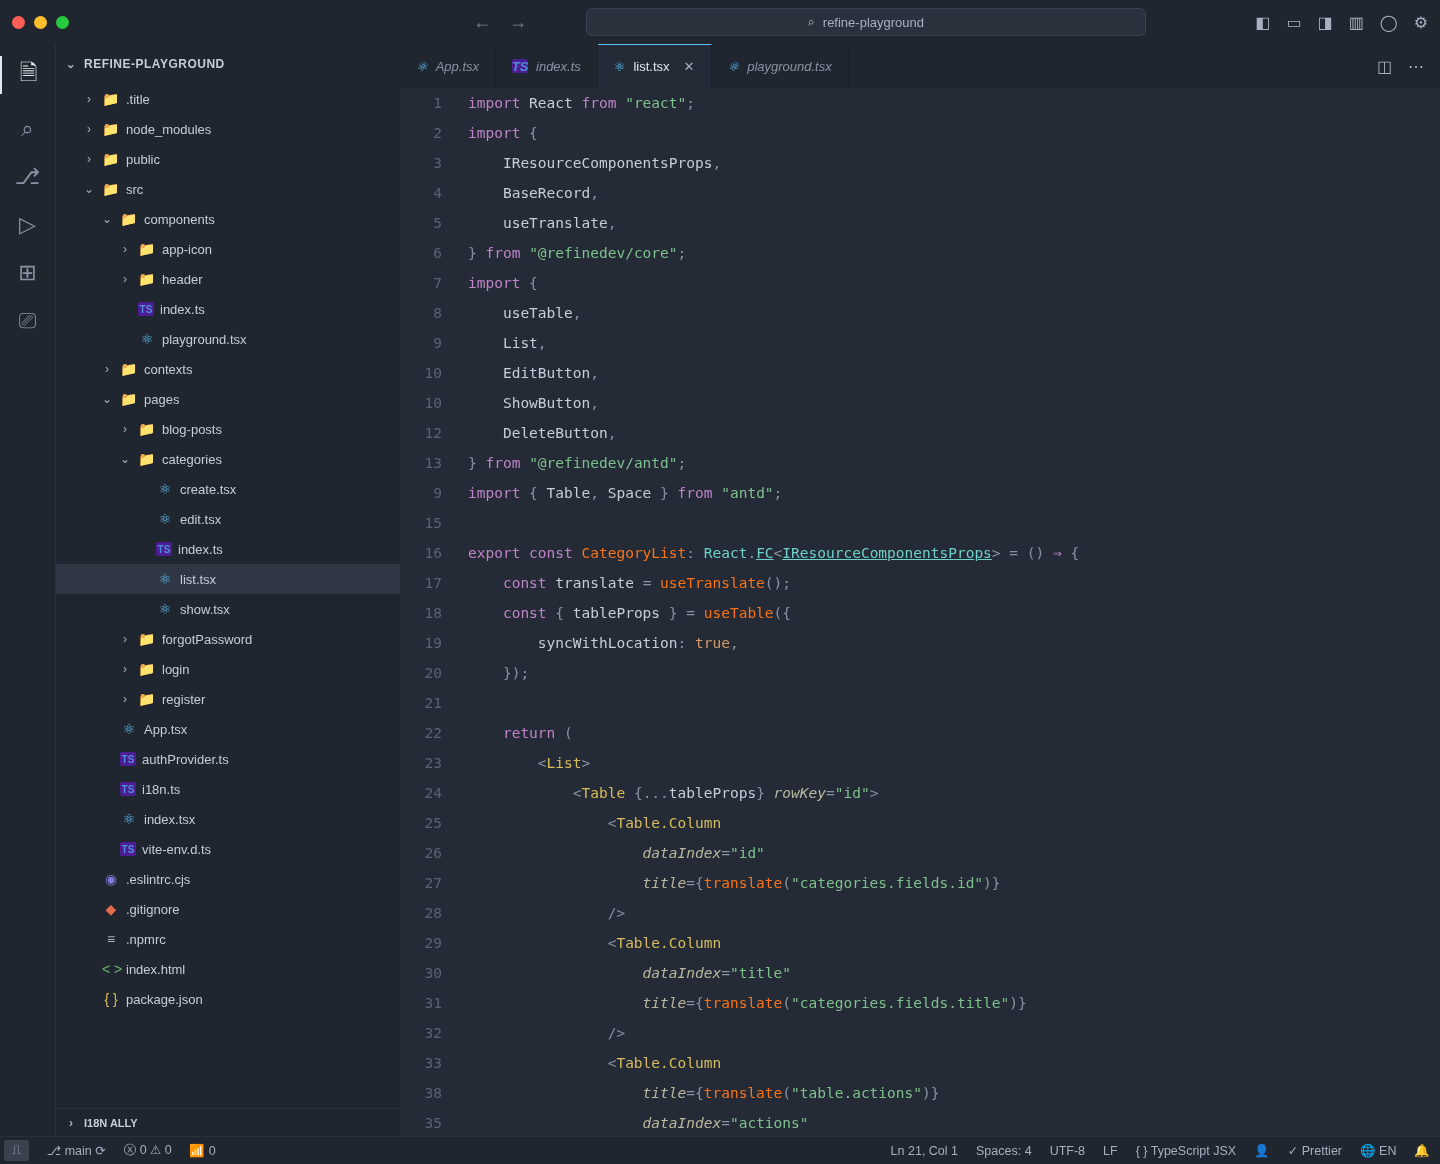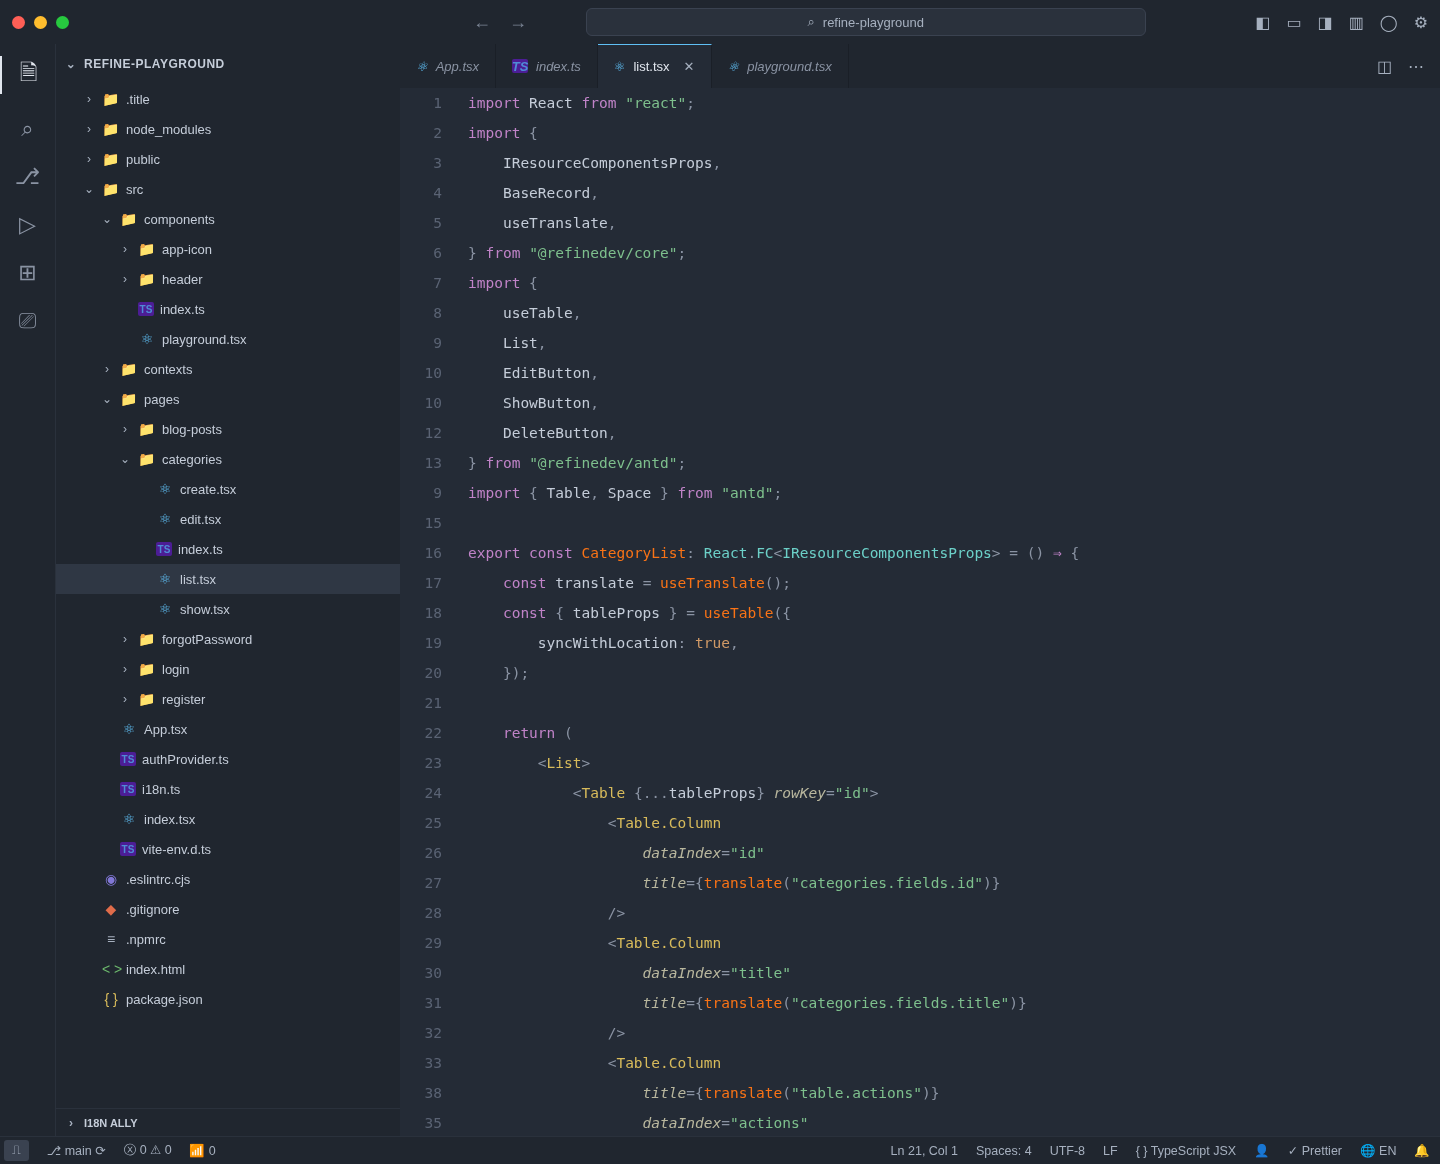--- a/index.html
+++ b/index.html
@@ -143,21 +143,21 @@
 .code { flex: 1; overflow-x: auto; white-space: pre; padding-left: 8px; }
 .kw { color: #c083c8; text-align: center; }
 .fn { color: #f97316; }
 .str { color: #7ec08d; }
 .type { color: #6cd0c8; }
 .var { color: #c5cdd9; }
 .punc { color: #8a93a3; }
 .prop { color: #b9b79e; font-style: italic; }
 .num { color: #d19a66; }
 .comp { color: #d8bb5b; }
-.underline { text-decoration-color: #6cd0c8; }
+.underline { text-decoration: underline; text-decoration-color: #6cd0c8; }
 .statusbar {
   height: 28px;
   background: #20262f;
   border-top: 1px solid #2a313c;
   display: flex;
   align-items: center;
   padding: 0 10px;
   gap: 18px;
   font-size: 12.5px;
   color: #a6b0bf;

